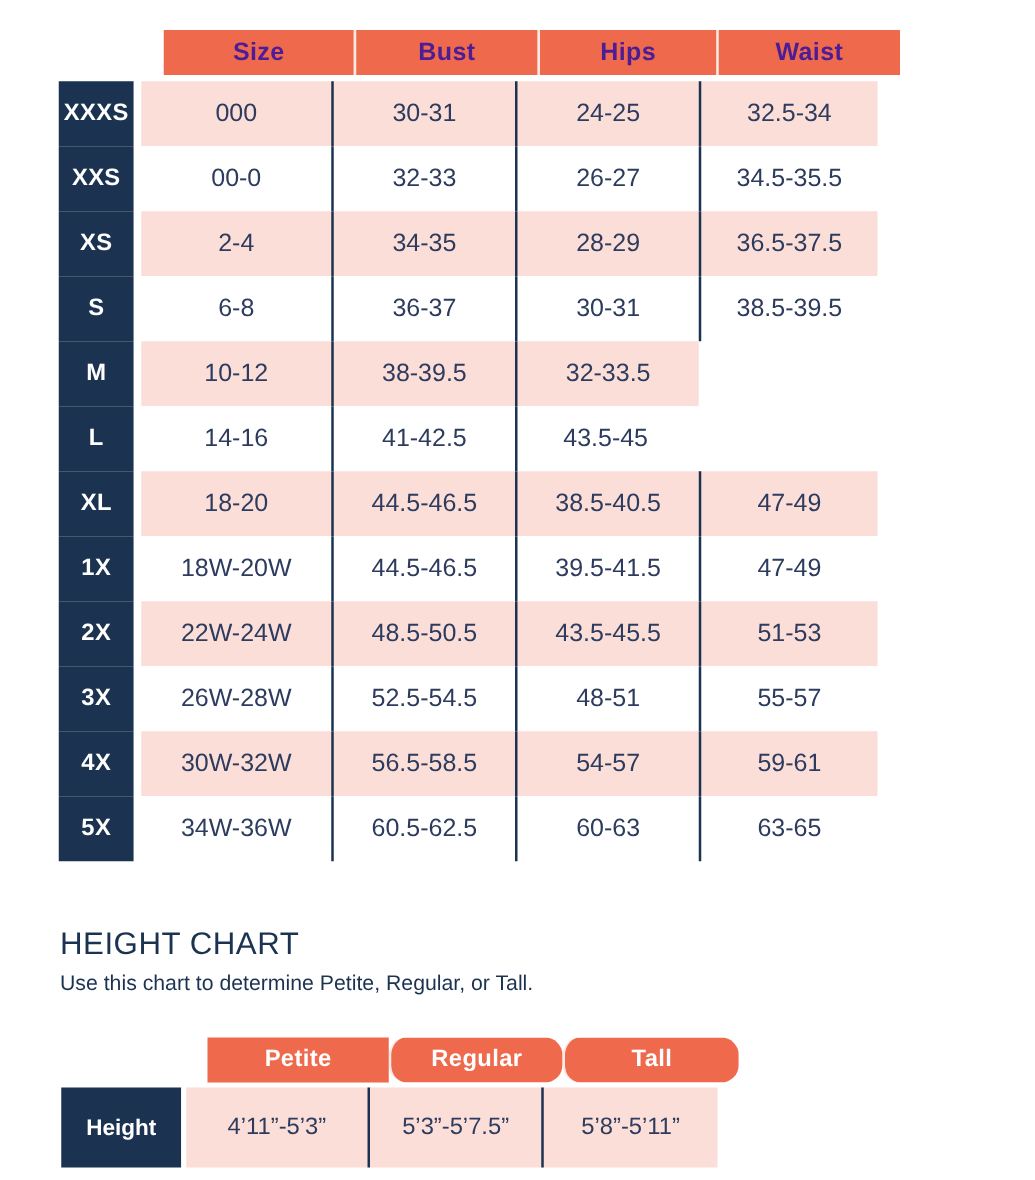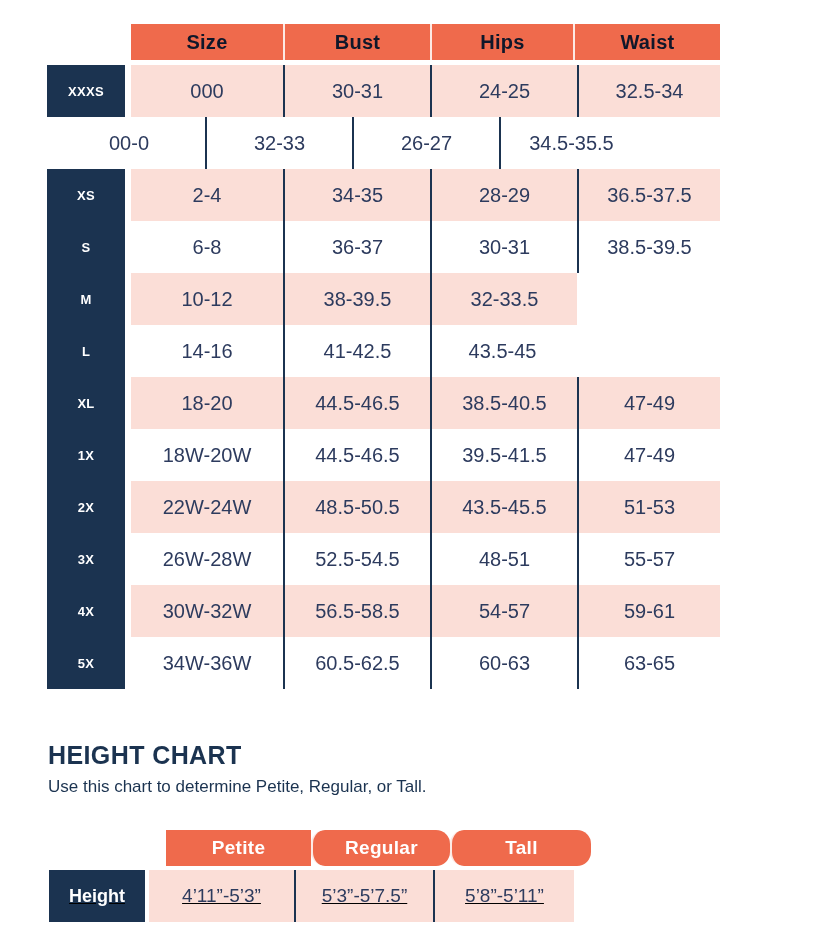--- a/index.html
+++ b/index.html
@@ -11,60 +11,60 @@
   }
   html,body{margin:0;padding:0;}
   body{
     width:828px;height:944px;background:var(--white);
     font-family:"Liberation Sans", sans-serif;
     position:relative;overflow:hidden;
   }
   
   .sc-header{position:absolute;left:131px;top:24px;display:flex;height:36px;}
   .sc-hcell{
-    background:var(--salmon);color:#0f172a;font-weight:bold;font-size:20px;
+    background:var(--salmon);color:#4c1d95;font-weight:bold;font-size:20px;
     display:flex;align-items:center;justify-content:center;box-sizing:border-box;
     letter-spacing:.3px;
   }
   .sc-hcell.bord{border-left:2px solid rgba(255,255,255,.85);}
   .w0{width:152px}.w1{width:147px}.w2{width:147px}.w3{width:143px}
 
   .sc-body{position:absolute;left:47px;top:65px;}
   .sc-row{display:flex;height:52px;}
   .sc-label{
-    width:78px;background:var(--navy);color:#fff;font-weight:bold;font-size:13px;
+    width:60px;background:var(--navy);color:#fff;font-weight:bold;font-size:19px;
     display:flex;align-items:center;justify-content:center;letter-spacing:.3px;
   }
   .sc-gap{width:6px;background:var(--white);}
   .sc-cell{
     display:flex;align-items:center;justify-content:center;
     font-size:20px;color:var(--celltext);box-sizing:border-box;background:var(--white);
   }
   .sc-row.pink .sc-cell{background:var(--pink);}
   .sc-cell.bord{border-left:2px solid var(--navy);}
 
   
   .hc-title{
     position:absolute;left:48px;top:741px;margin:0;
-    font-size:25px;font-weight:bold;color:var(--navy);letter-spacing:.4px;
+    font-size:25px;font-weight:normal;color:var(--navy);letter-spacing:.4px;
   }
   .hc-sub{
     position:absolute;left:48px;top:777px;margin:0;
     font-size:17px;color:var(--navy);
   }
   .hc-header{position:absolute;left:166px;top:830px;display:flex;height:36px;}
   .hc-hcell{
     background:var(--salmon);color:#fff;font-weight:bold;font-size:19px;
     display:flex;align-items:center;justify-content:center;box-sizing:border-box;
     letter-spacing:.3px;
   }
   .hc-hcell.bord{border-left:2px solid rgba(255,255,255,.85);border-radius:14px;}
   .hw0{width:145px}.hw1{width:139px}.hw2{width:141px}
 
-  .hc-row{position:absolute;left:49px;top:870px;display:flex;height:52px;text-decoration:underline;}
+  .hc-row{position:absolute;left:49px;top:870px;display:flex;height:64px;}
   .hc-label{
     width:96px;background:var(--navy);color:#fff;font-weight:bold;font-size:18px;
     display:flex;align-items:center;justify-content:center;
   }
   .hc-gap{width:4px;background:var(--white);}
   .hc-cell{
     background:var(--pink);display:flex;align-items:center;justify-content:center;
     font-size:19px;color:var(--celltext);box-sizing:border-box;
   }
   .hc-cell.bord{border-left:2px solid var(--navy);}
@@ -81,20 +81,21 @@
 <div class="sc-body">
     <div class="sc-row pink">
       <div class="sc-label">XXXS</div>
       <div class="sc-gap"></div>
       <div class="sc-cell w0">000</div>
       <div class="sc-cell w1 bord">30-31</div>
       <div class="sc-cell w2 bord">24-25</div>
       <div class="sc-cell w3 bord">32.5-34</div>
     </div>
     <div class="sc-row white">
+      <div class="sc-label">XXS</div>
       <div class="sc-gap"></div>
       <div class="sc-cell w0">00-0</div>
       <div class="sc-cell w1 bord">32-33</div>
       <div class="sc-cell w2 bord">26-27</div>
       <div class="sc-cell w3 bord">34.5-35.5</div>
     </div>
     <div class="sc-row pink">
       <div class="sc-label">XS</div>
       <div class="sc-gap"></div>
       <div class="sc-cell w0">2-4</div>

